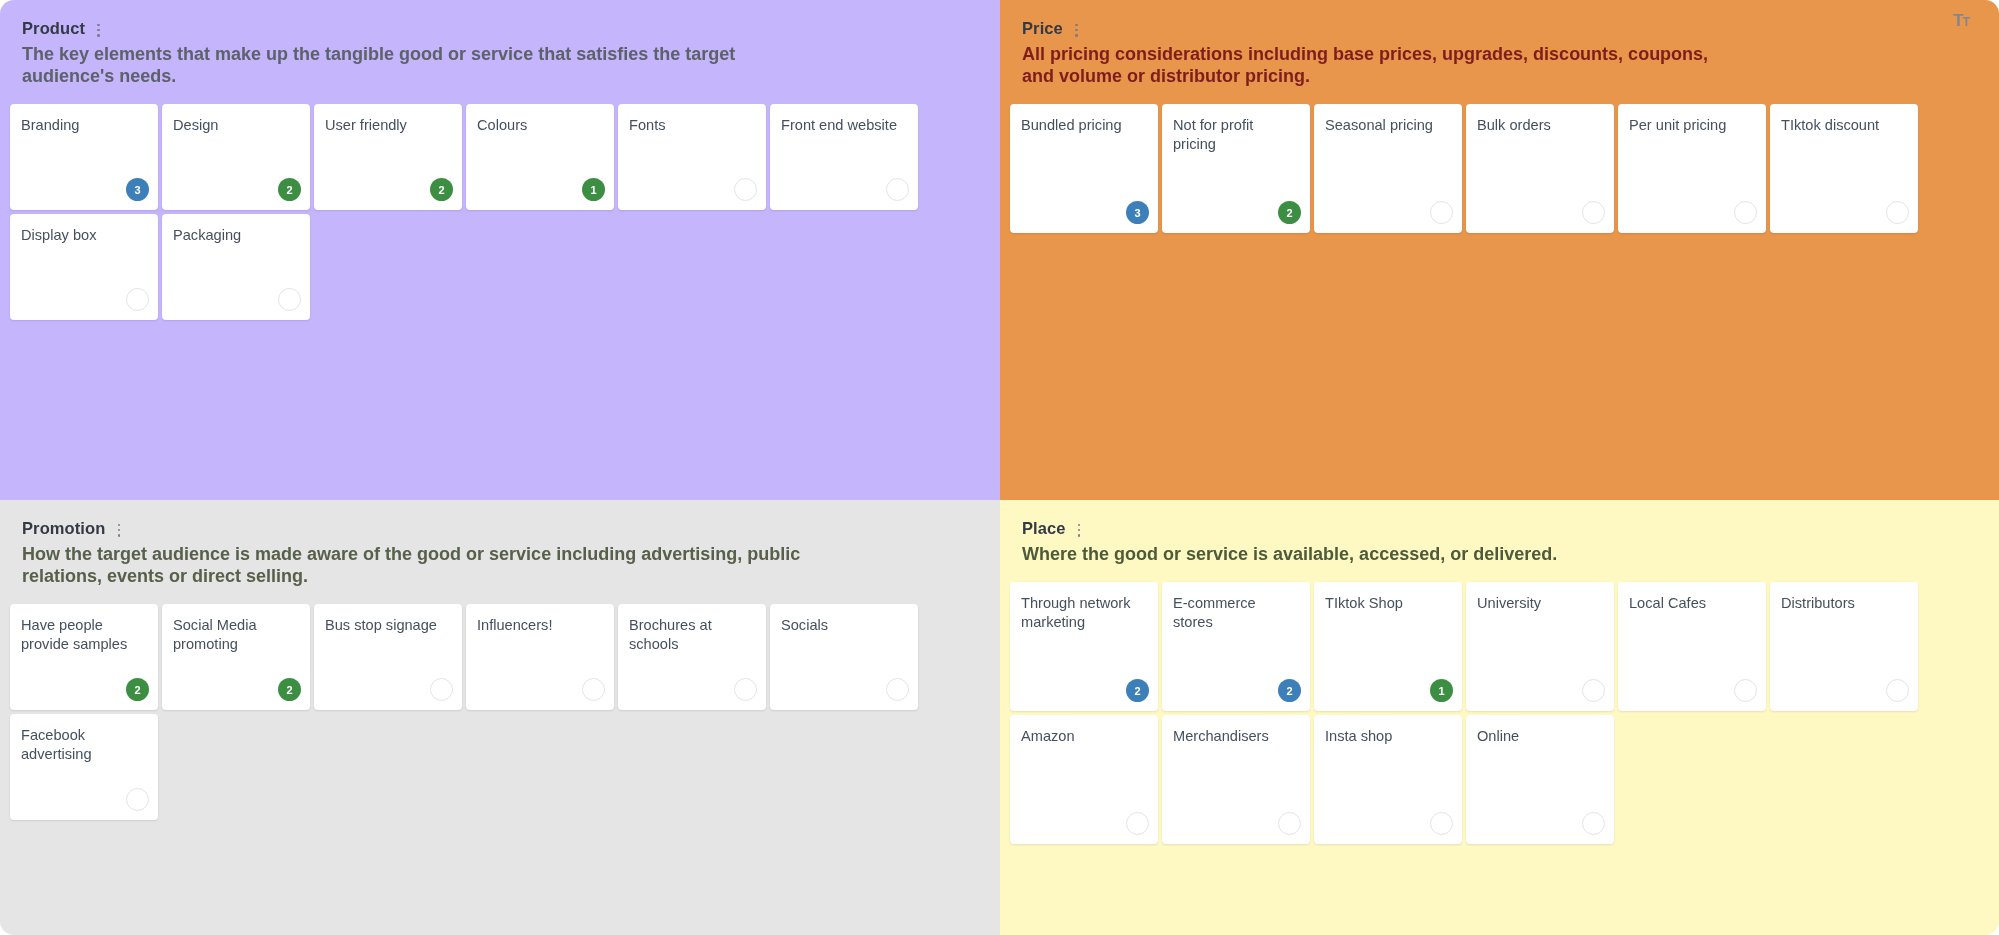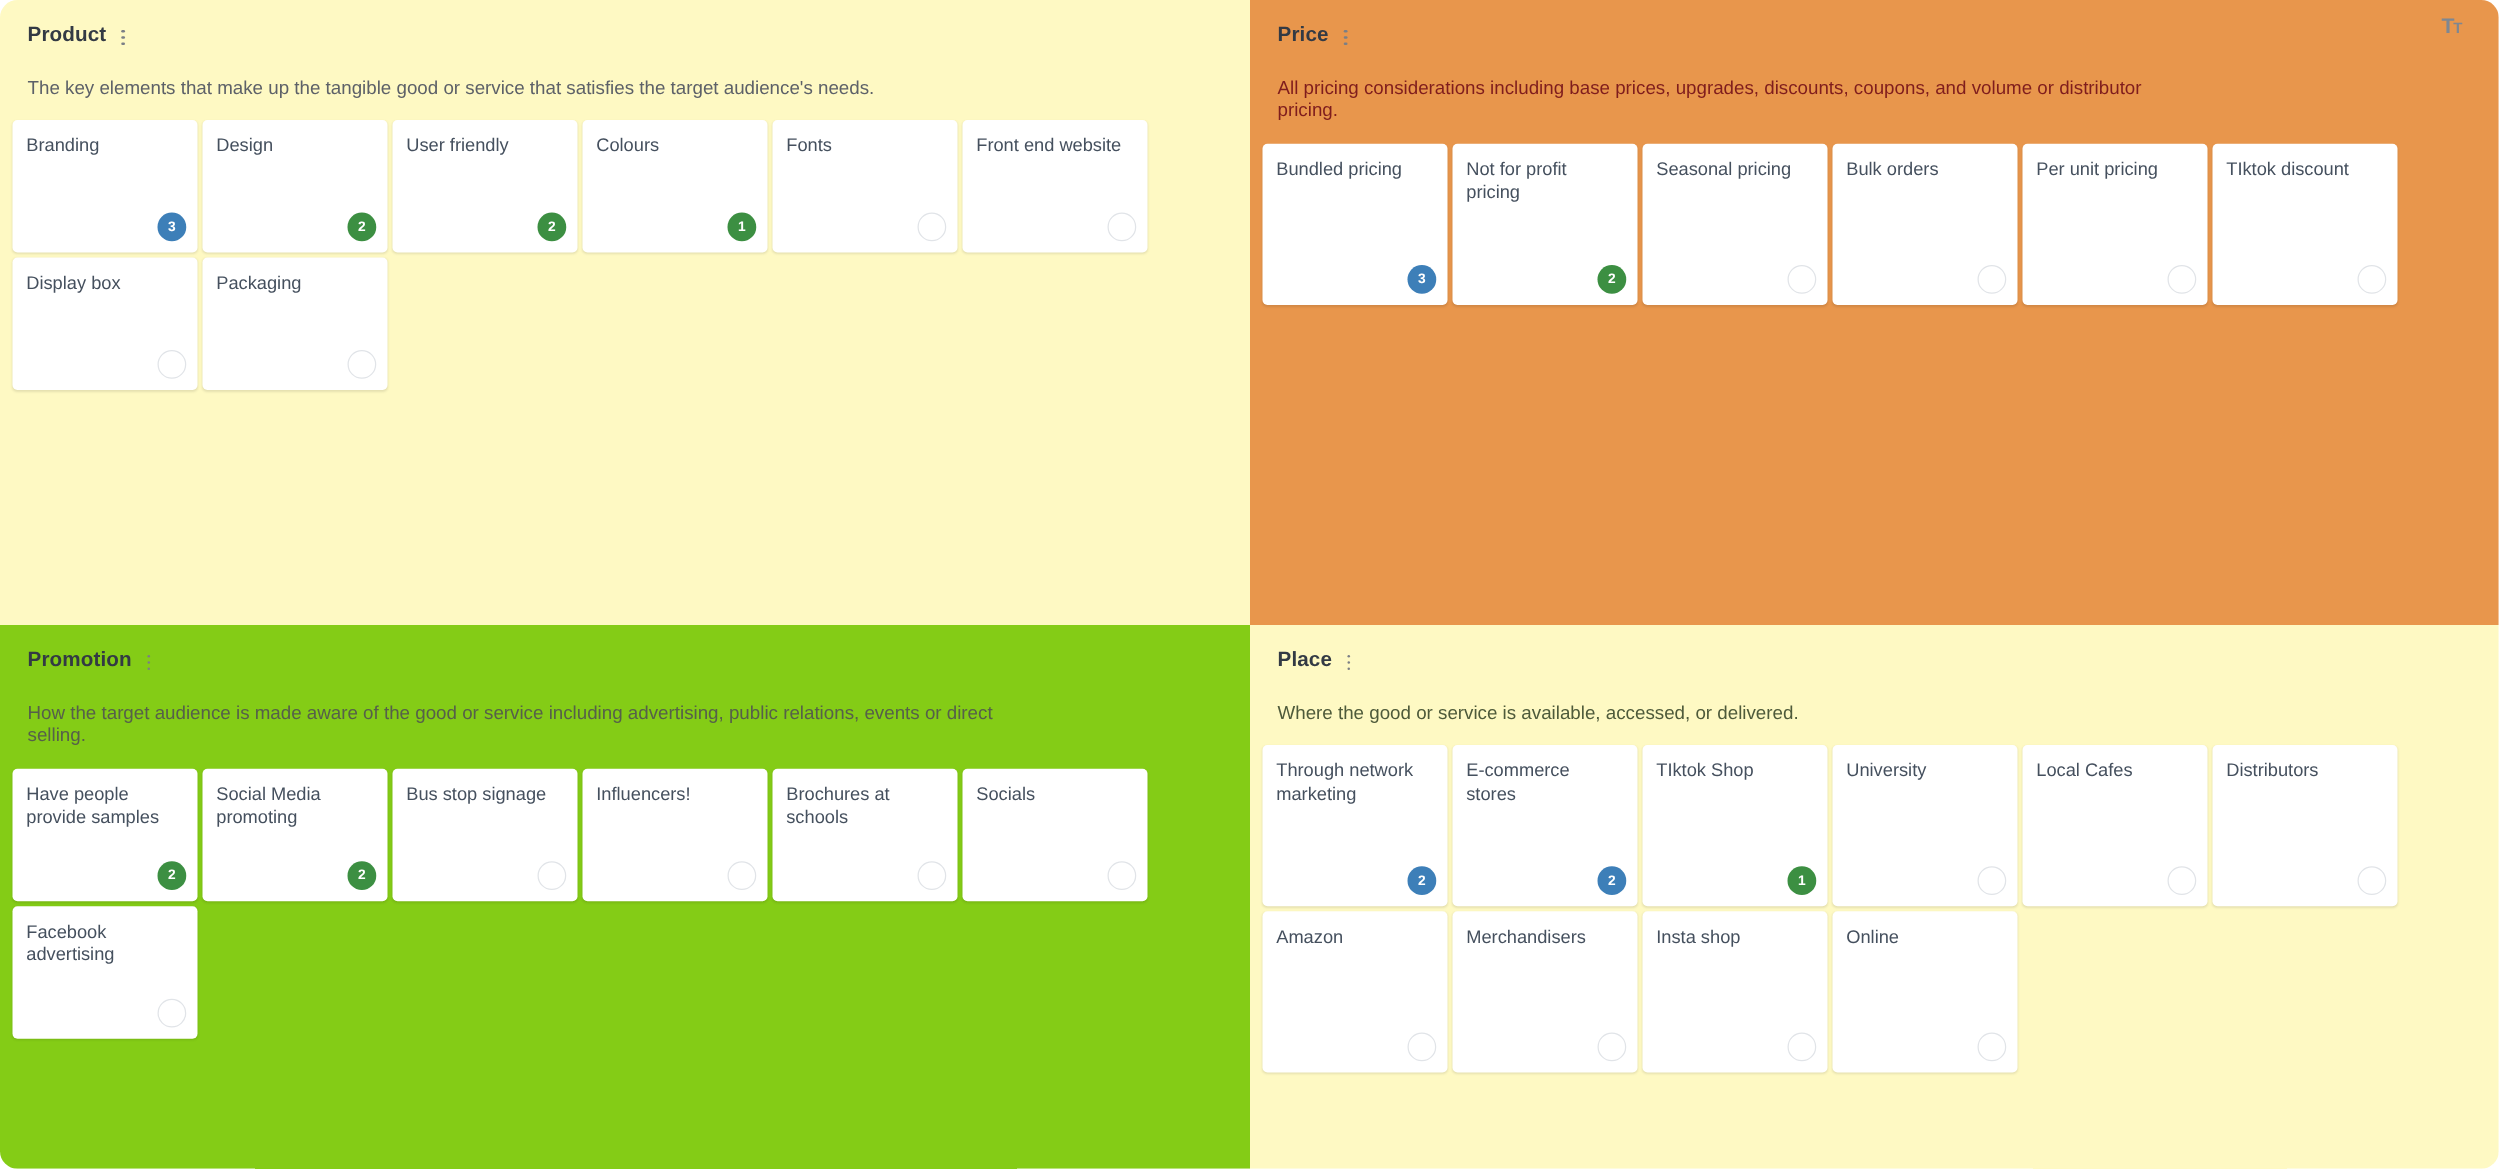--- a/index.html
+++ b/index.html
@@ -14,41 +14,41 @@
     position: relative;
     width: 1999px; height: 935px;
     display: grid;
     grid-template-columns: 1000px 999px;
     grid-template-rows: 500px 435px;
   }
 
   .quad { position: relative; overflow: hidden; padding: 10px 10px 0 10px; }
 
   
-  .quad.product  { background: #fef9c3; border-top-left-radius: 14px; }
+  .quad.product  { background: #c4b5fd; border-top-left-radius: 14px; }
   .quad.price    { background: #e8964c; border-top-right-radius: 14px; }
-  .quad.promotion{ background: #84cc16; border-bottom-left-radius: 14px; }
+  .quad.promotion{ background: #e5e5e5; border-bottom-left-radius: 14px; }
   .quad.place    { background: #fef9c3; border-bottom-right-radius: 14px; }
 
   .q-head { padding: 9px 12px 6px 12px; }
   .q-title {
     font-size: 16.5px; font-weight: bold; color: #333a44;
     letter-spacing: .1px; display: inline-block; vertical-align: middle;
   }
   .dots-icon {
     display: inline-block; vertical-align: middle;
     margin-left: 7px; width: 4px; height: 17px; position: relative; top: 1px;
   }
   .dots-icon i {
     display: block; width: 2.5px; height: 2.5px; border-radius: 50%;
     background: #7b7f86; margin: 2.6px auto;
   }
   .q-desc {
-    font-size: 15px; color: #5d6168; line-height: 1.22;
-    margin-top: 24px; max-width: 790px;
+    font-size: 18px; color: #5d6168; line-height: 1.22;
+    margin-top: 6px; max-width: 790px; font-weight: bold;
   }
   .quad.price .q-desc { color: #7f1d1d; max-width: 700px; }
   .quad.place .q-desc { color: #4e5a3a; }
   .quad.promotion .q-desc { color: #56604a; }
 
   .cards { display: flex; flex-wrap: wrap; margin-top: 10px; }
 
   .card {
     position: relative;
     width: 148px; height: 106px;

